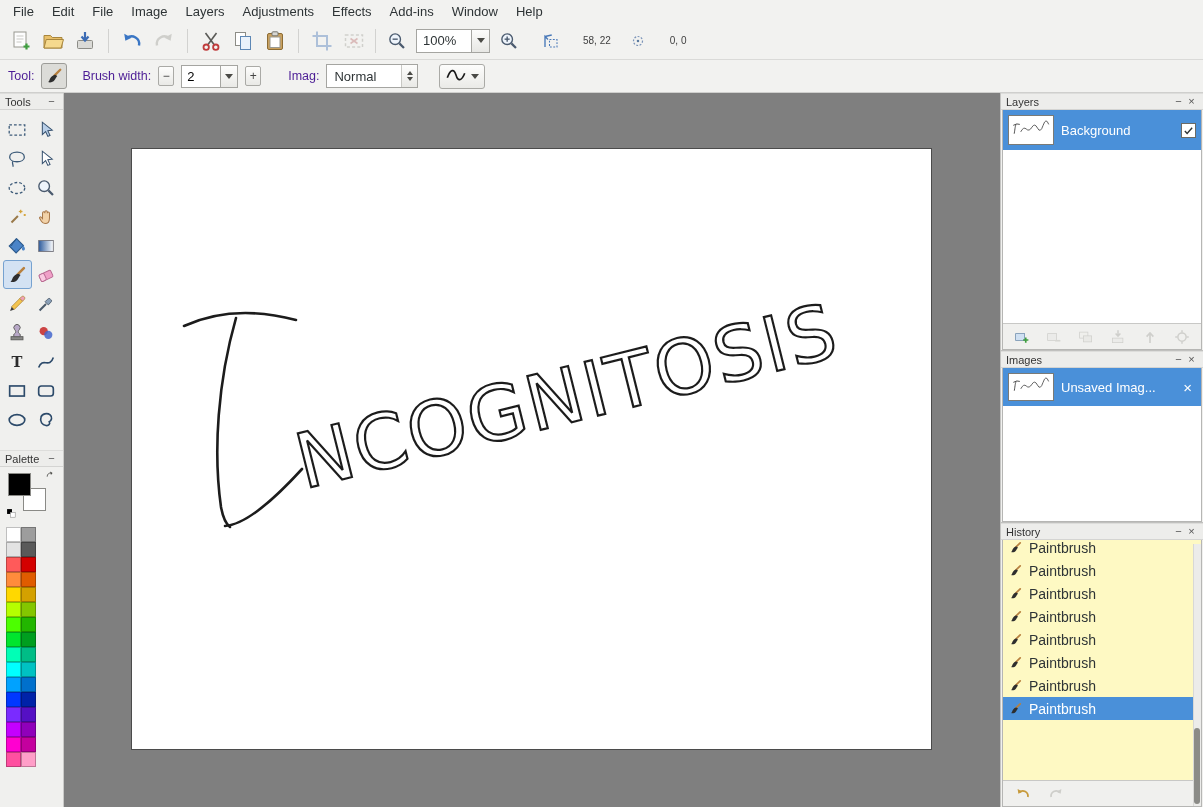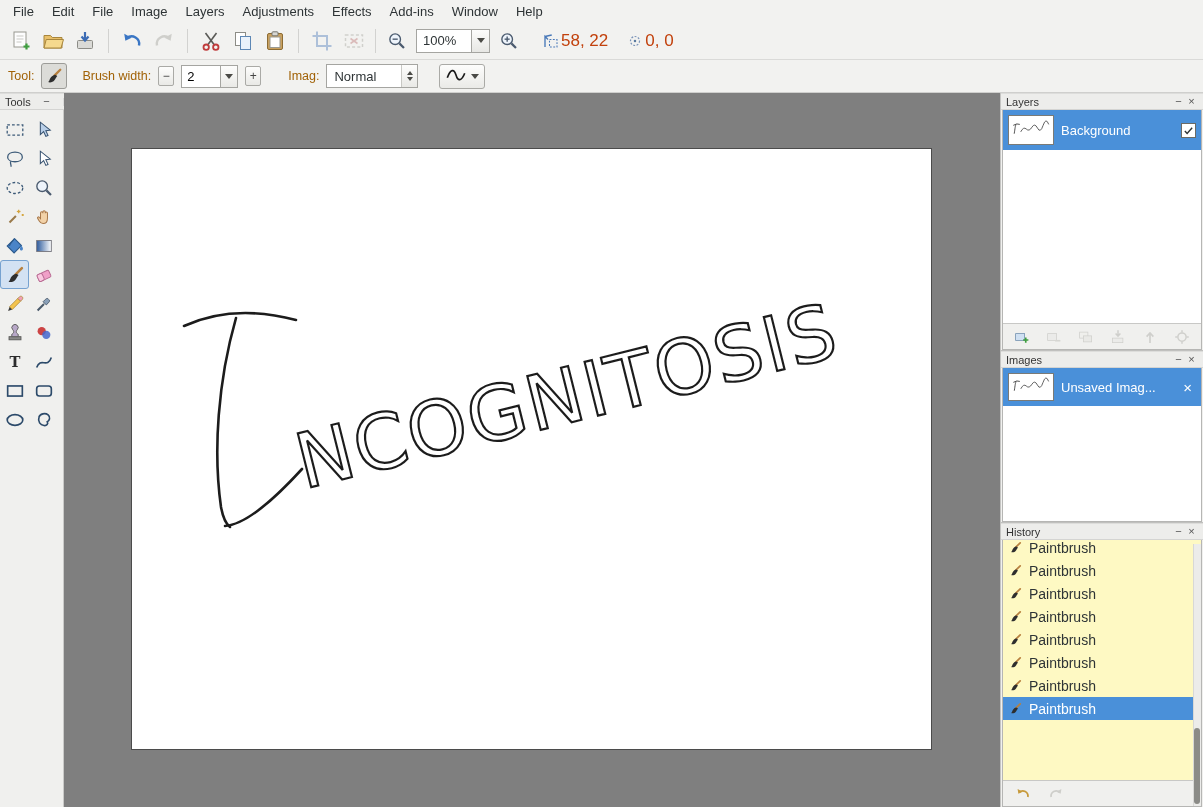--- a/index.html
+++ b/index.html
@@ -14,40 +14,40 @@
   .menu-item{padding:2px 9px;cursor:default}
 
   
   .toolbar{height:38px;display:flex;align-items:center;background:#f2f2f0;border-bottom:1px solid #dadad8;padding:0 6px}
   .tb-groups{display:flex;align-items:center;gap:2px}
   .tb-btn{width:30px;height:30px;border:1px solid transparent;border-radius:3px;display:inline-flex;align-items:center;justify-content:center}
   .tb-sep{width:1px;height:24px;background:#d2d2d0;margin:0 6px;display:inline-block}
   .zoom-wrap{display:flex;align-items:flex-end;margin:0 4px}
   .zoom-input{width:56px;height:24px;border:1px solid #a5a5a1;background:#fff;padding:0 6px;font-size:13px;color:#2e3436}
   .zoom-drop{width:18px;height:24px;border:1px solid #a5a5a1;border-left:none;background:linear-gradient(#fcfcfb,#e7e7e4);display:flex;align-items:center;justify-content:center}
-  .indicator{display:flex;align-items:center;gap:1px;margin-left:18px;font-size:17px;color:#c2410c}
+  .indicator{display:flex;align-items:center;gap:23px;margin-left:18px;font-size:10px;color:#404040}
   .arr-down{width:0;height:0;border-left:4px solid transparent;border-right:4px solid transparent;border-top:5px solid #4a4a46}
   .arr-up-s{width:0;height:0;border-left:3px solid transparent;border-right:3px solid transparent;border-bottom:4px solid #4a4a46}
   .arr-down-s{width:0;height:0;border-left:3px solid transparent;border-right:3px solid transparent;border-top:4px solid #4a4a46}
 
   
   .optionsbar{height:33px;display:flex;align-items:center;background:#f2f2f0;border-bottom:1px solid #cfcfcd;padding:0 8px;gap:7px}
-  .opt-label{font-size:12.5px;color:#a16207}
+  .opt-label{font-size:12.5px;color:#4c1d95}
   .cur-tool{width:26px;height:26px;border:1px solid #9c9c98;border-radius:3px;background:#dcdcd8;display:inline-flex;align-items:center;justify-content:center}
   .mini-sq{width:16px;height:20px;border:1px solid #aaaaa6;background:linear-gradient(#fdfdfc,#e9e9e6);display:inline-flex;align-items:center;justify-content:center;font-size:12px;color:#444;border-radius:2px}
   .num-combo{display:flex;align-items:center}
   .num-input{width:40px;height:23px;border:1px solid #a5a5a1;background:#fff;padding:0 5px;font-size:13px}
   .num-drop{width:17px;height:23px;border:1px solid #a5a5a1;border-left:none;background:linear-gradient(#fdfdfc,#e9e9e6);display:flex;align-items:center;justify-content:center}
   .type-combo{width:92px;height:24px;border:1px solid #a5a5a1;background:#fff;display:flex;align-items:center;padding-left:7px;position:relative}
   .type-spin{position:absolute;right:0;top:0;bottom:0;width:16px;border-left:1px solid #c8c8c4;background:linear-gradient(#fdfdfc,#e9e9e6);display:flex;flex-direction:column;align-items:center;justify-content:center;gap:2px}
   .style-btn{height:25px;border:1px solid #aaaaa6;border-radius:3px;background:linear-gradient(#fdfdfc,#eaeae7);display:inline-flex;align-items:center;gap:4px;padding:0 5px}
 
   
   .workspace{display:flex;height:714px}
-  .left-col{width:64px;background:#f0f0ee;border-right:1px solid #cacac8;display:flex;flex-direction:row}
+  .left-col{width:64px;background:#f0f0ee;border-right:1px solid #cacac8;display:flex;flex-direction:column}
   .right-col{width:203px;background:#f0f0ee;border-left:1px solid #c4c4c2;display:flex;flex-direction:column}
   .canvas-area{flex:1;background:#7f7f7f;position:relative;overflow:hidden}
   .canvas{position:absolute;left:67px;top:55px;width:801px;height:602px;background:#fff;border:1px solid #4b4b4b}
 
   
   .panel-header{height:17px;display:flex;align-items:center;background:#ededeb;border-top:1px solid #dddddb;border-bottom:1px solid #d4d4d2;padding:0 5px;font-size:11px;color:#333;flex:none}
   .ph-title{flex:1}
   .ph-btn{width:13px;text-align:center;font-size:11px;color:#555;line-height:13px;cursor:pointer}
 
   

